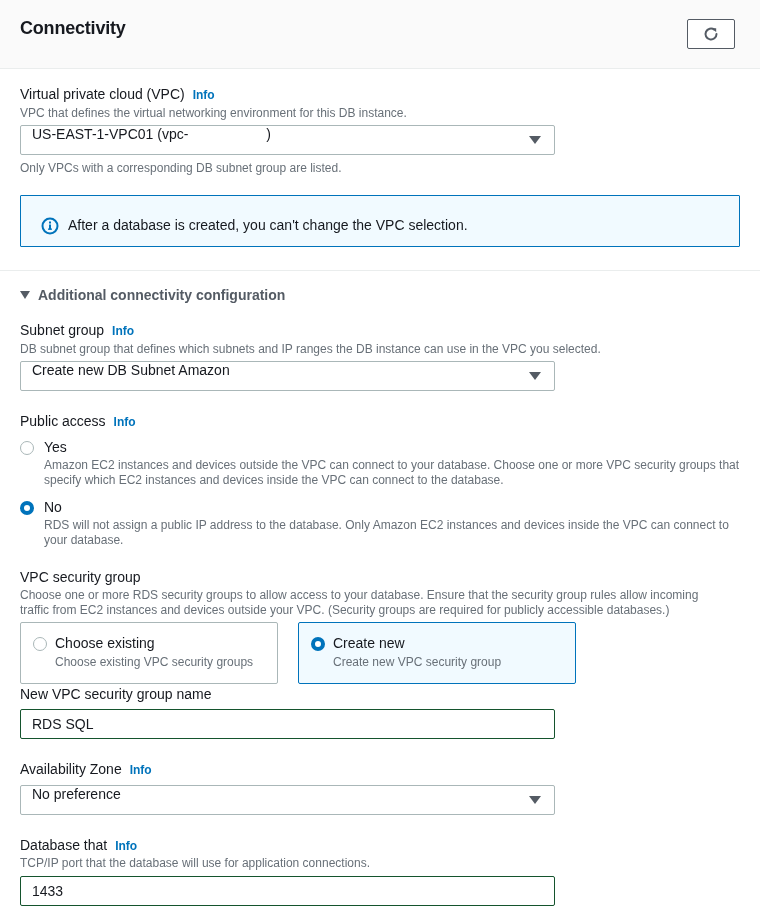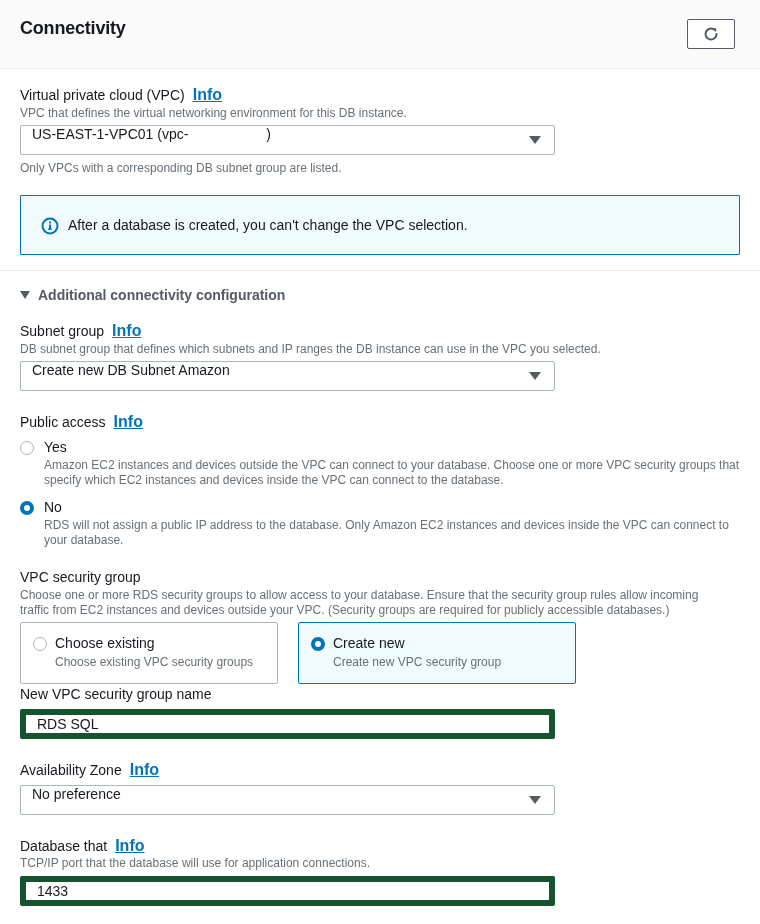--- a/index.html
+++ b/index.html
@@ -15,44 +15,44 @@
       font-size: 18px; font-weight: bold; color: #16191f; letter-spacing: -0.2px;
     }
     .refresh-btn {
       position: absolute; left: 687px; top: 19px; width: 48px; height: 30px;
       border: 1px solid #545b64; background: #ffffff; border-radius: 2px;
       display: flex; align-items: center; justify-content: center; cursor: pointer;
     }
 
     .abs { position: absolute; }
     .label { font-size: 14px; color: #16191f; }
-    .info { font-size: 16px; font-weight: bold; color: #0073bb; margin-left: 8px; cursor: pointer; text-decoration: underline; }
+    .info { font-size: 12px; font-weight: bold; color: #0073bb; margin-left: 8px; cursor: pointer; }
     .desc { font-size: 12px; color: #687078; line-height: 15px; }
 
     .select {
       position: absolute; left: 20px; width: 535px; height: 30px;
       border: 1px solid #aab7b8; background: #ffffff; border-radius: 2px;
       display: flex; padding-left: 11px; cursor: pointer;
       font-size: 14px; color: #16191f;
     }
     .select .caret {
       position: absolute; right: 13px; top: 10px;
       width: 0; height: 0;
       border-left: 6px solid transparent; border-right: 6px solid transparent;
       border-top: 8px solid #545b64;
     }
     .text-input {
       position: absolute; left: 20px; width: 535px; height: 30px;
-      border: 6px solid #14532d; background: #ffffff; border-radius: 2px;
+      border: 1px solid #14532d; background: #ffffff; border-radius: 2px;
       padding-left: 11px; font-size: 14px; color: #16191f;
       font-family: "Liberation Sans", "DejaVu Sans", sans-serif; outline: none;
     }
 
     .alert {
-      position: absolute; left: 20px; top: 195px; width: 720px; height: 60px;
+      position: absolute; left: 20px; top: 195px; width: 720px; height: 52px;
       border: 1px solid #0073bb; background: #f1faff; border-radius: 1px;
     }
     .alert-icon { position: absolute; left: 20px; top: 21px; }
     .alert-text { position: absolute; left: 47px; top: 21px; font-size: 14px; color: #16191f; }
 
     .divider { position: absolute; left: 0; top: 270px; width: 760px; height: 1px; background: #eaeded; }
 
     .expander { position: absolute; left: 20px; top: 287px; display: flex; align-items: center; cursor: pointer; }
     .expander-caret {
       width: 0; height: 0; margin-right: 8px;

